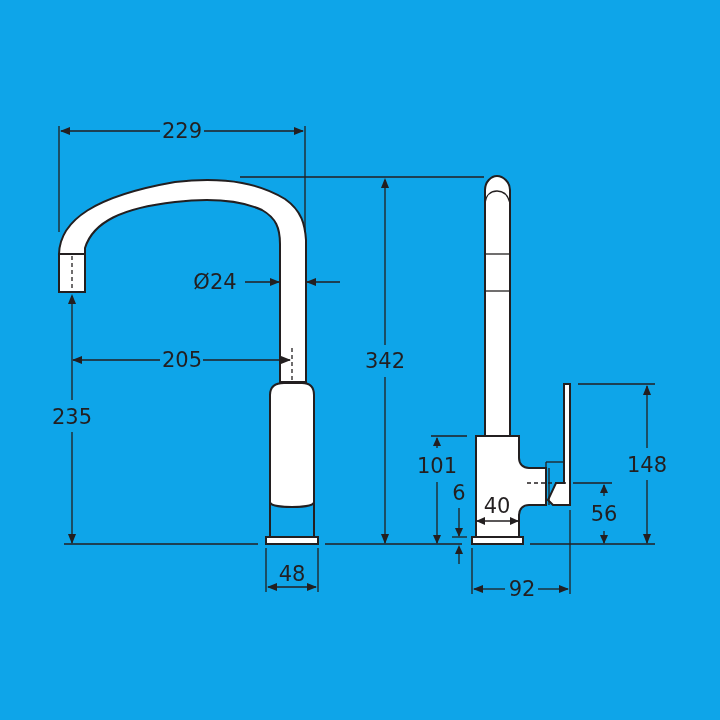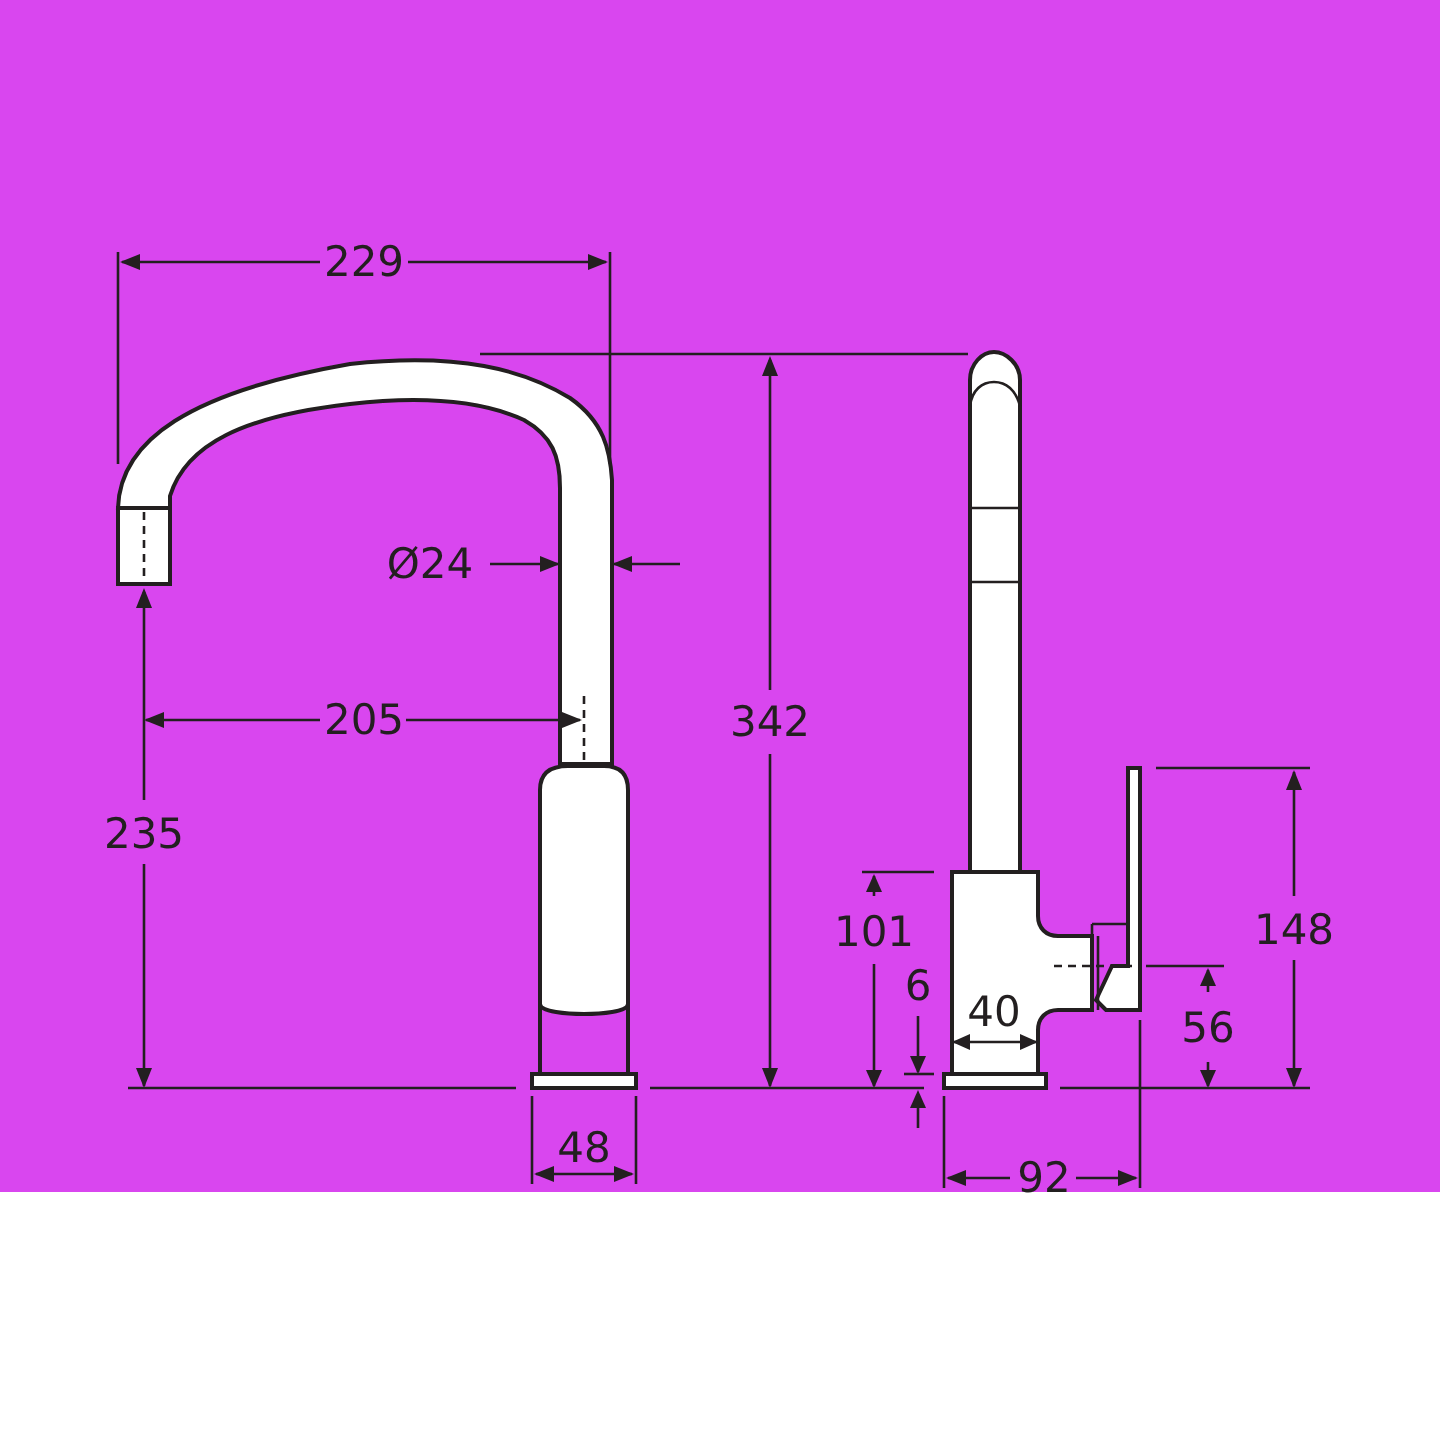--- a/index.html
+++ b/index.html
@@ -1,17 +1,17 @@
 <!DOCTYPE html>
 <html><head>
 <meta charset="utf-8">
 <style>
   html, body { margin: 0; padding: 0; background: #ffffff; }
   body { width: 720px; height: 720px; overflow: hidden; }
-  #stage { position: relative; width: 720px; height: 596px; background: #d946ef; text-decoration: underline; }
+  #stage { position: relative; width: 720px; height: 720px; background: #0ea5e9; text-decoration: underline; }
   svg { position: absolute; left: 0; top: 0; }
   .dimtext { font-family: "DejaVu Sans", sans-serif; font-size: 21px; fill: #231f20; }
   .ln { stroke: #231f20; stroke-width: 1.3; fill: none; }
   .part { stroke: #231f20; stroke-width: 2; fill: #ffffff; }
   .dash { stroke: #231f20; stroke-width: 1.3; stroke-dasharray: 4 3; fill: none; }
   .arrow { fill: #231f20; stroke: none; }
 </style>
 </head>
 <body>
 

